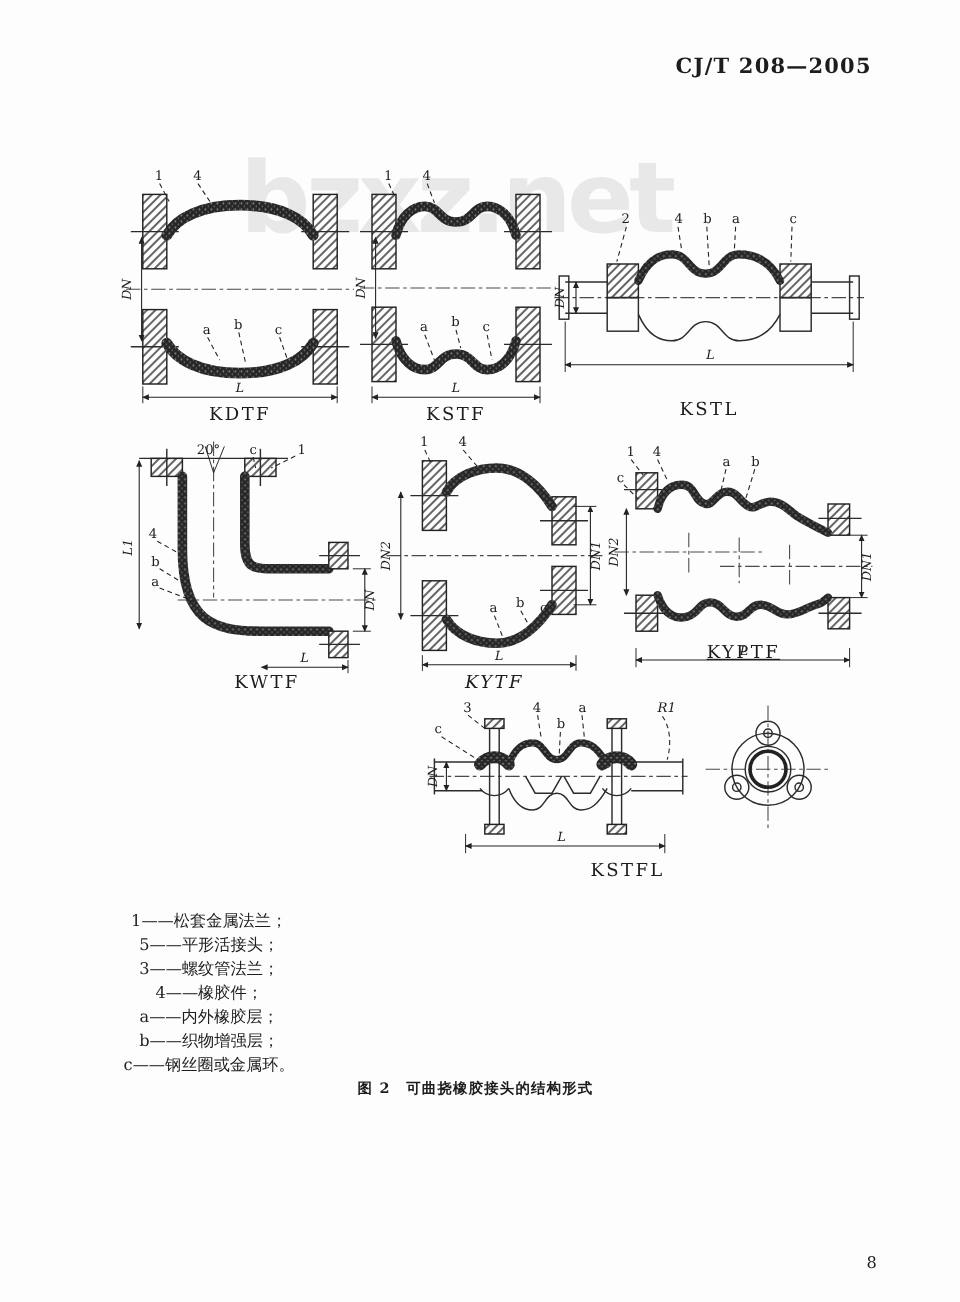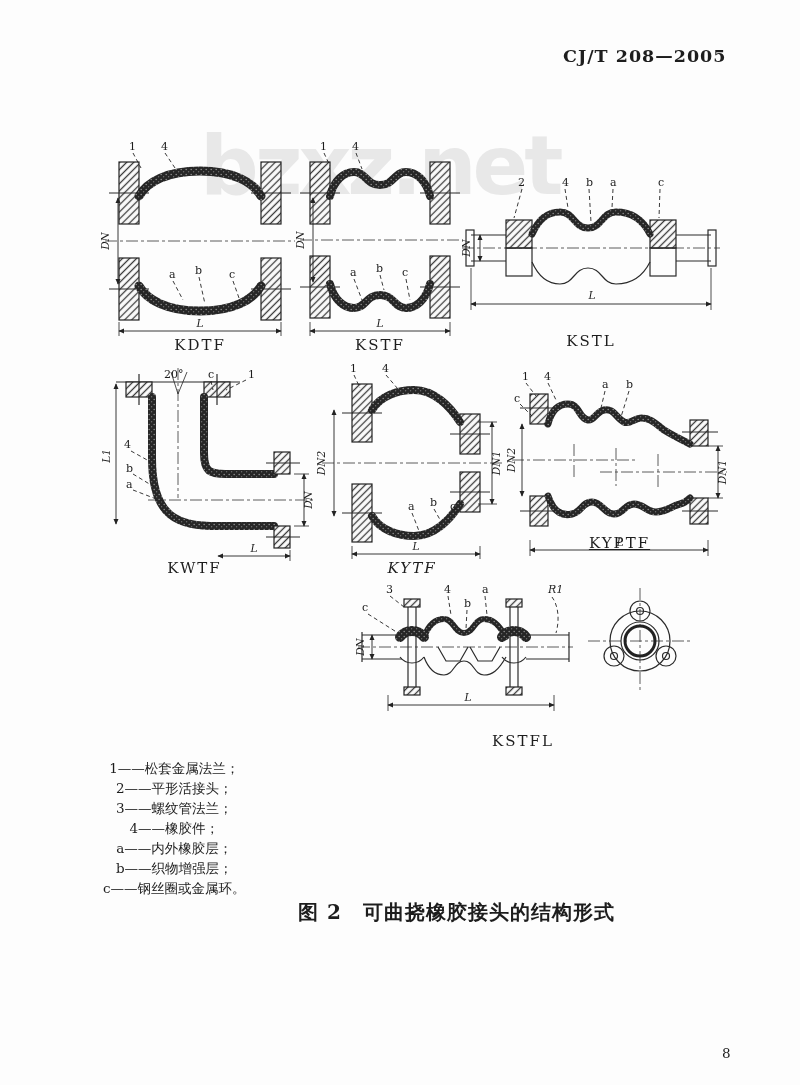--- a/index.html
+++ b/index.html
@@ -5,21 +5,21 @@
   html,body{margin:0;padding:0;background:#888;}
   .page{position:relative;width:800px;height:1085px;background:#fdfdfd;overflow:hidden;
         font-family:"DejaVu Serif","Liberation Serif",serif;color:#1d1d1d;}
   .abs{position:absolute;}
   .doc-code{font-size:17.5px;font-weight:bold;letter-spacing:1px;}
   .watermark{font-family:"DejaVu Sans","Liberation Sans",sans-serif;font-weight:bold;
              font-size:82px;letter-spacing:-4px;color:#e8e8e8;z-index:0;user-select:none;}
   .fig{z-index:1;}
   .cap{font-size:15px;letter-spacing:2px;text-align:center;z-index:1;}
   .legend{font-size:13.5px;line-height:20px;z-index:1;}
-  .fig-caption{font-size:20px;font-weight:bold;letter-spacing:1px;z-index:1;}
+  .fig-caption{font-size:12px;font-weight:bold;letter-spacing:1px;z-index:1;}
   .clause{font-size:14.5px;line-height:25px;text-align:justify;z-index:1;}
   .clause .num{margin-right:12px;}
   .pagenum{font-size:13.5px;z-index:1;}
 
   
   svg{overflow:visible;}
   .wall{fill:none;stroke:url(#speck);stroke-linecap:round;}
   .thin{fill:none;stroke:#2b2b2b;stroke-width:1.2;}
   .cl{stroke:#4a4a4a;stroke-width:0.9;stroke-dasharray:12 3 3 3;fill:none;}
   .dim{stroke:#222;stroke-width:0.9;fill:none;marker-start:url(#arr);marker-end:url(#arr);}
@@ -181,21 +181,21 @@
     <line class="dim" x1="8" y1="16" x2="8" y2="156"></line>
     <text class="dimlbl" transform="rotate(-90 2 88)" x="2" y="88" text-anchor="middle">L1</text>
     <line class="dim" x1="196" y1="106" x2="196" y2="158"></line>
     <line class="ext" x1="186" y1="106" x2="201" y2="106"></line>
     <line class="ext" x1="186" y1="158" x2="201" y2="158"></line>
     <text class="dimlbl" transform="rotate(-90 204 132)" x="204" y="132" text-anchor="middle">DN</text>
     <line class="dim" x1="110" y1="188" x2="182" y2="188"></line>
     <line class="ext" x1="182" y1="182" x2="182" y2="193"></line>
     <text class="dimlbl" x="146" y="184" text-anchor="middle">L</text>
   </svg>
-  <div class="abs cap" style="left:92px;top:559px;width:205px;">KWTF</div>
+  <div class="abs cap" style="left:120px;top:559px;width:205px;">KWTF</div>
 
   <svg class="abs fig" style="left:322px;top:362px;" width="180" height="200" viewBox="0 0 180 200">
     <line class="cl" x1="0" y1="101" x2="180" y2="101"></line>
     <rect class="flg" x="30" y="22" width="20" height="58"></rect>
     <rect class="flg" x="30" y="122" width="20" height="58"></rect>
     <line class="thin" x1="20" y1="51" x2="60" y2="51"></line>
     <line class="thin" x1="20" y1="151" x2="60" y2="151"></line>
     <rect class="flg" x="138" y="52" width="20" height="40"></rect>
     <rect class="flg" x="138" y="110" width="20" height="40"></rect>
     <line class="thin" x1="128" y1="72" x2="168" y2="72"></line>
@@ -315,25 +315,25 @@
     <circle class="thin" cx="52" cy="23" r="10"></circle>
     <circle class="thin" cx="26" cy="68" r="10"></circle>
     <circle class="thin" cx="78" cy="68" r="10"></circle>
     <circle class="thin" cx="52" cy="23" r="3.5"></circle>
     <circle class="thin" cx="26" cy="68" r="3.5"></circle>
     <circle class="thin" cx="78" cy="68" r="3.5"></circle>
     <circle class="thin" cx="52" cy="53" r="19"></circle>
     <circle cx="52" cy="53" r="15" fill="none" stroke="#222" stroke-width="3"></circle>
   </svg>
 
-  <div class="abs cap" style="left:468px;top:732px;width:110px;">KSTFL</div>
+  <div class="abs cap" style="left:468px;top:716px;width:110px;">KSTFL</div>
 
   <div class="abs legend" style="left:103px;top:758px;text-align:center;">
     <div>1——松套金属法兰；</div>
-    <div>2——平形活接头；</div>
+    <div>5——平形活接头；</div>
     <div>3——螺纹管法兰；</div>
     <div>4——橡胶件；</div>
     <div>a——内外橡胶层；</div>
     <div>b——织物增强层；</div>
     <div>c——钢丝圈或金属环。</div>
   </div>
 
   <div class="abs fig-caption" style="left:298px;top:899px;">图 2　可曲挠橡胶接头的结构形式</div>
 
 

